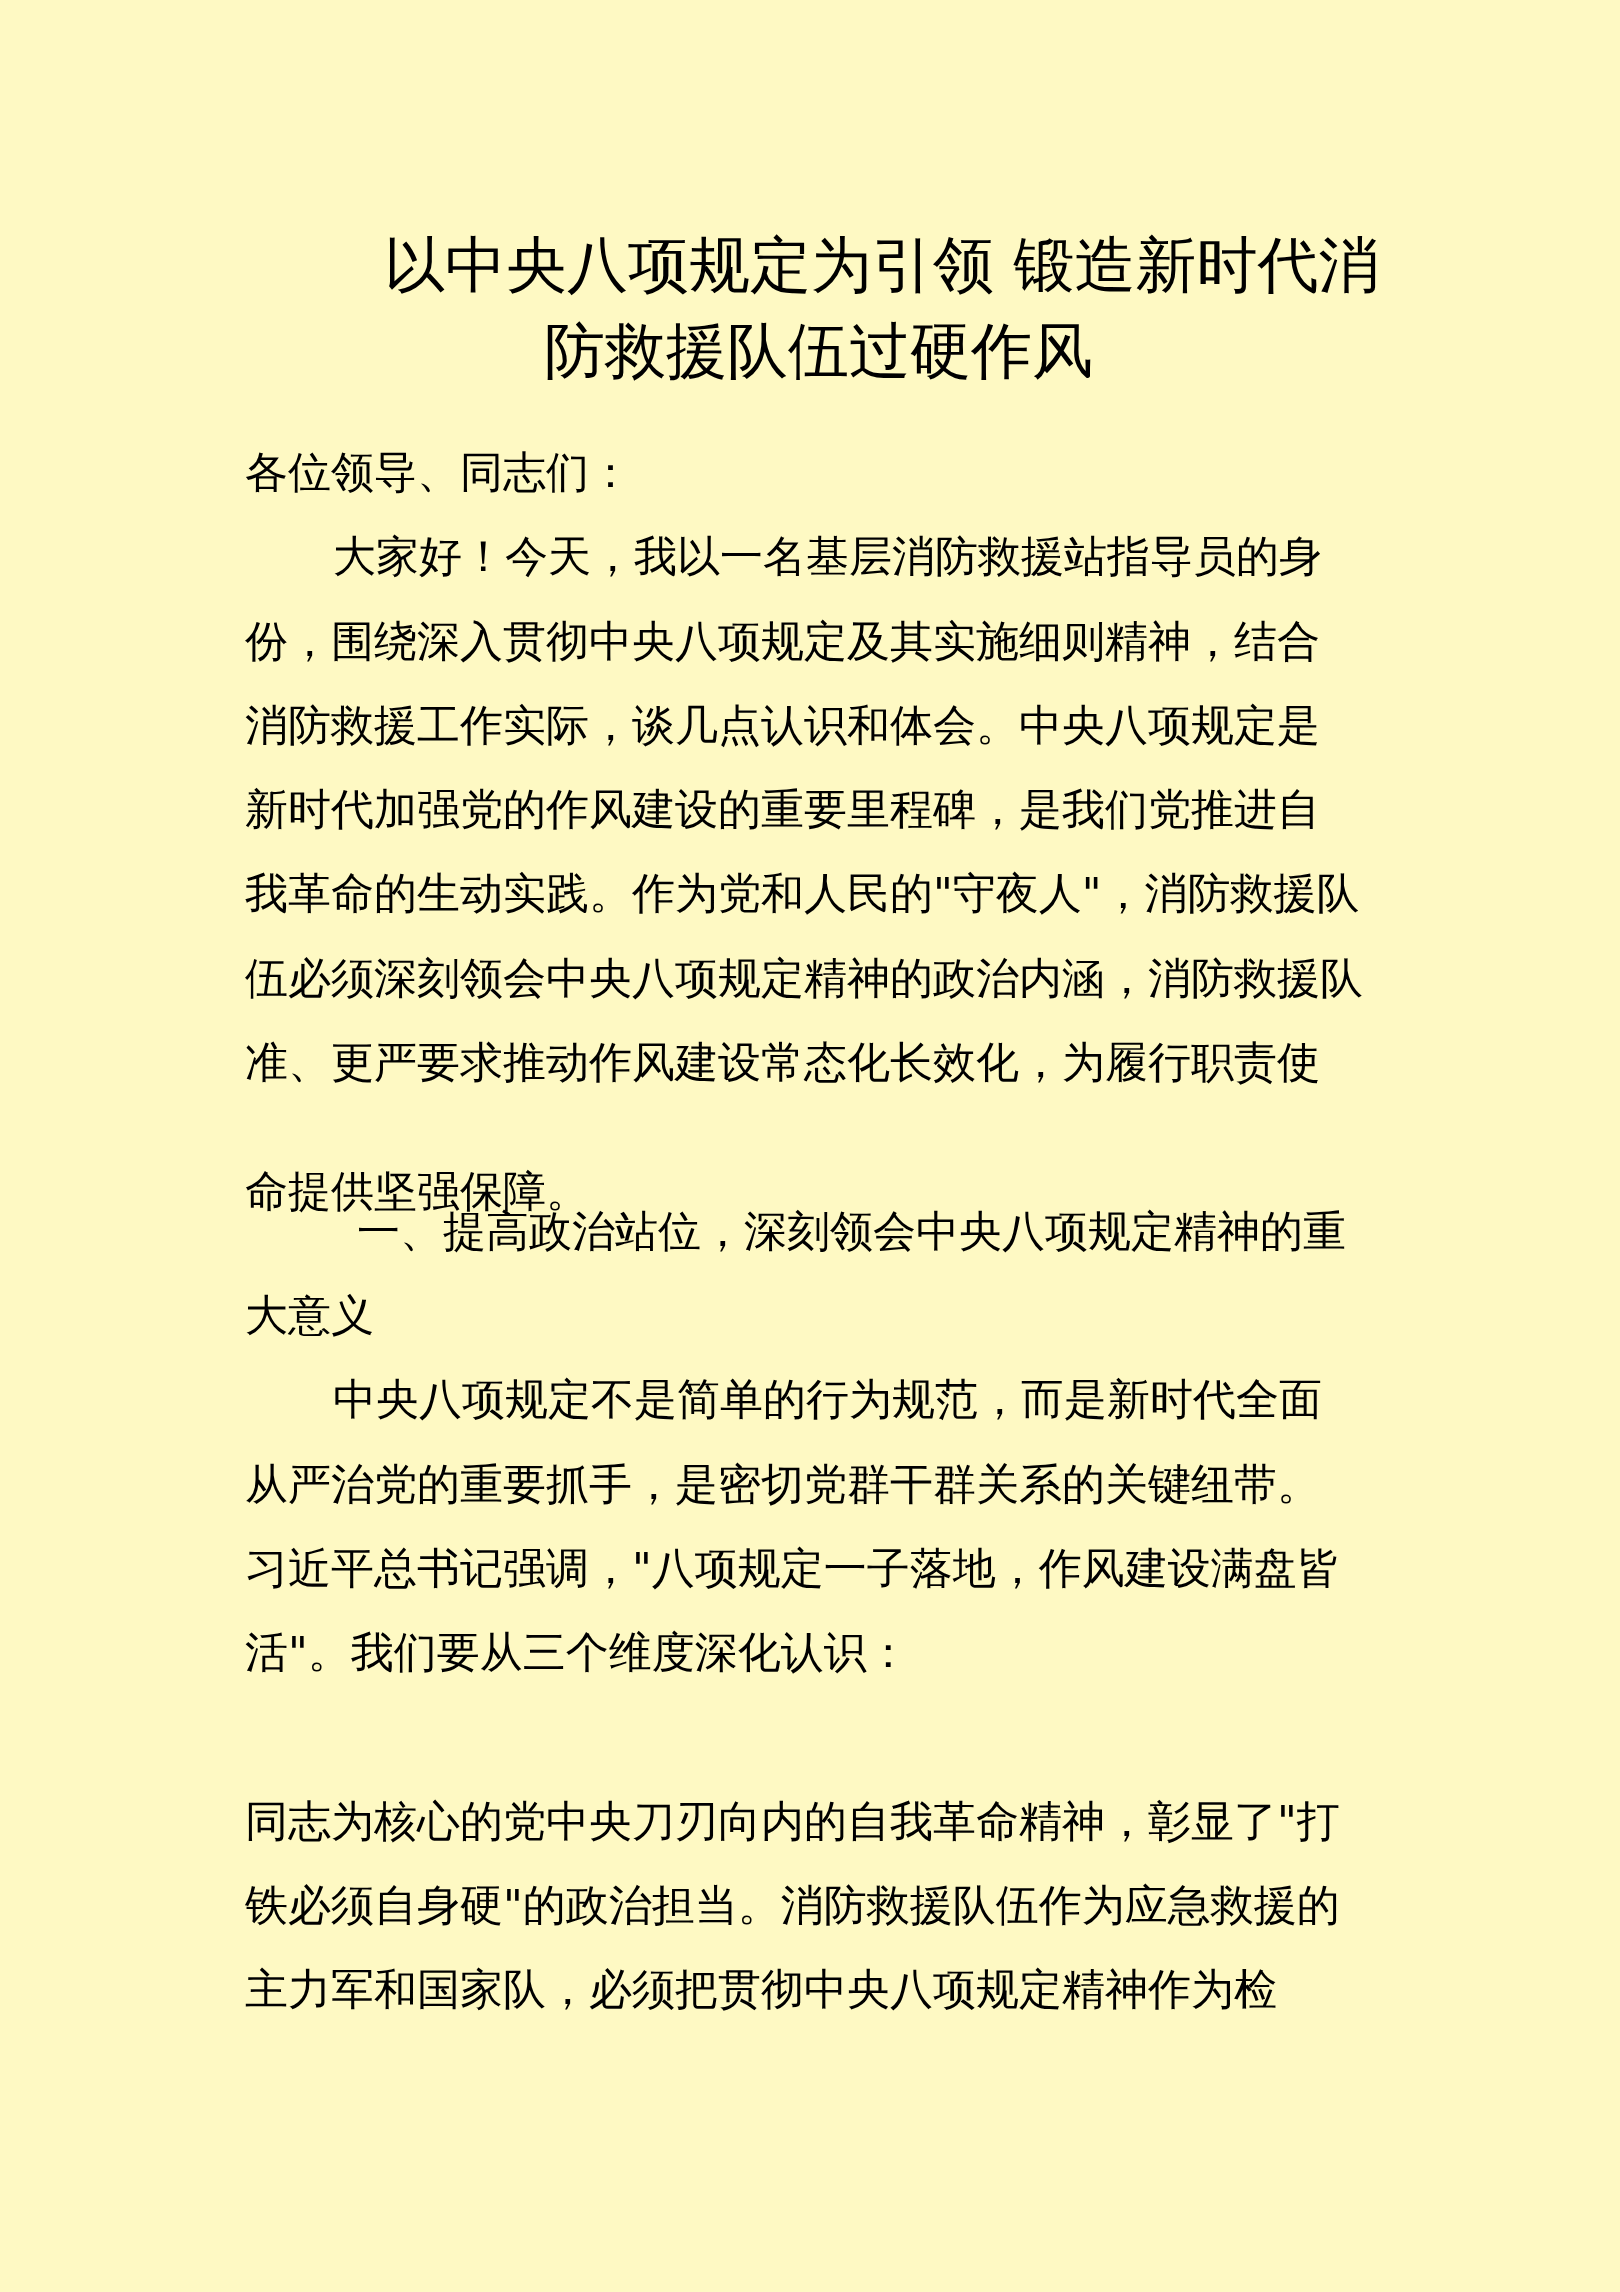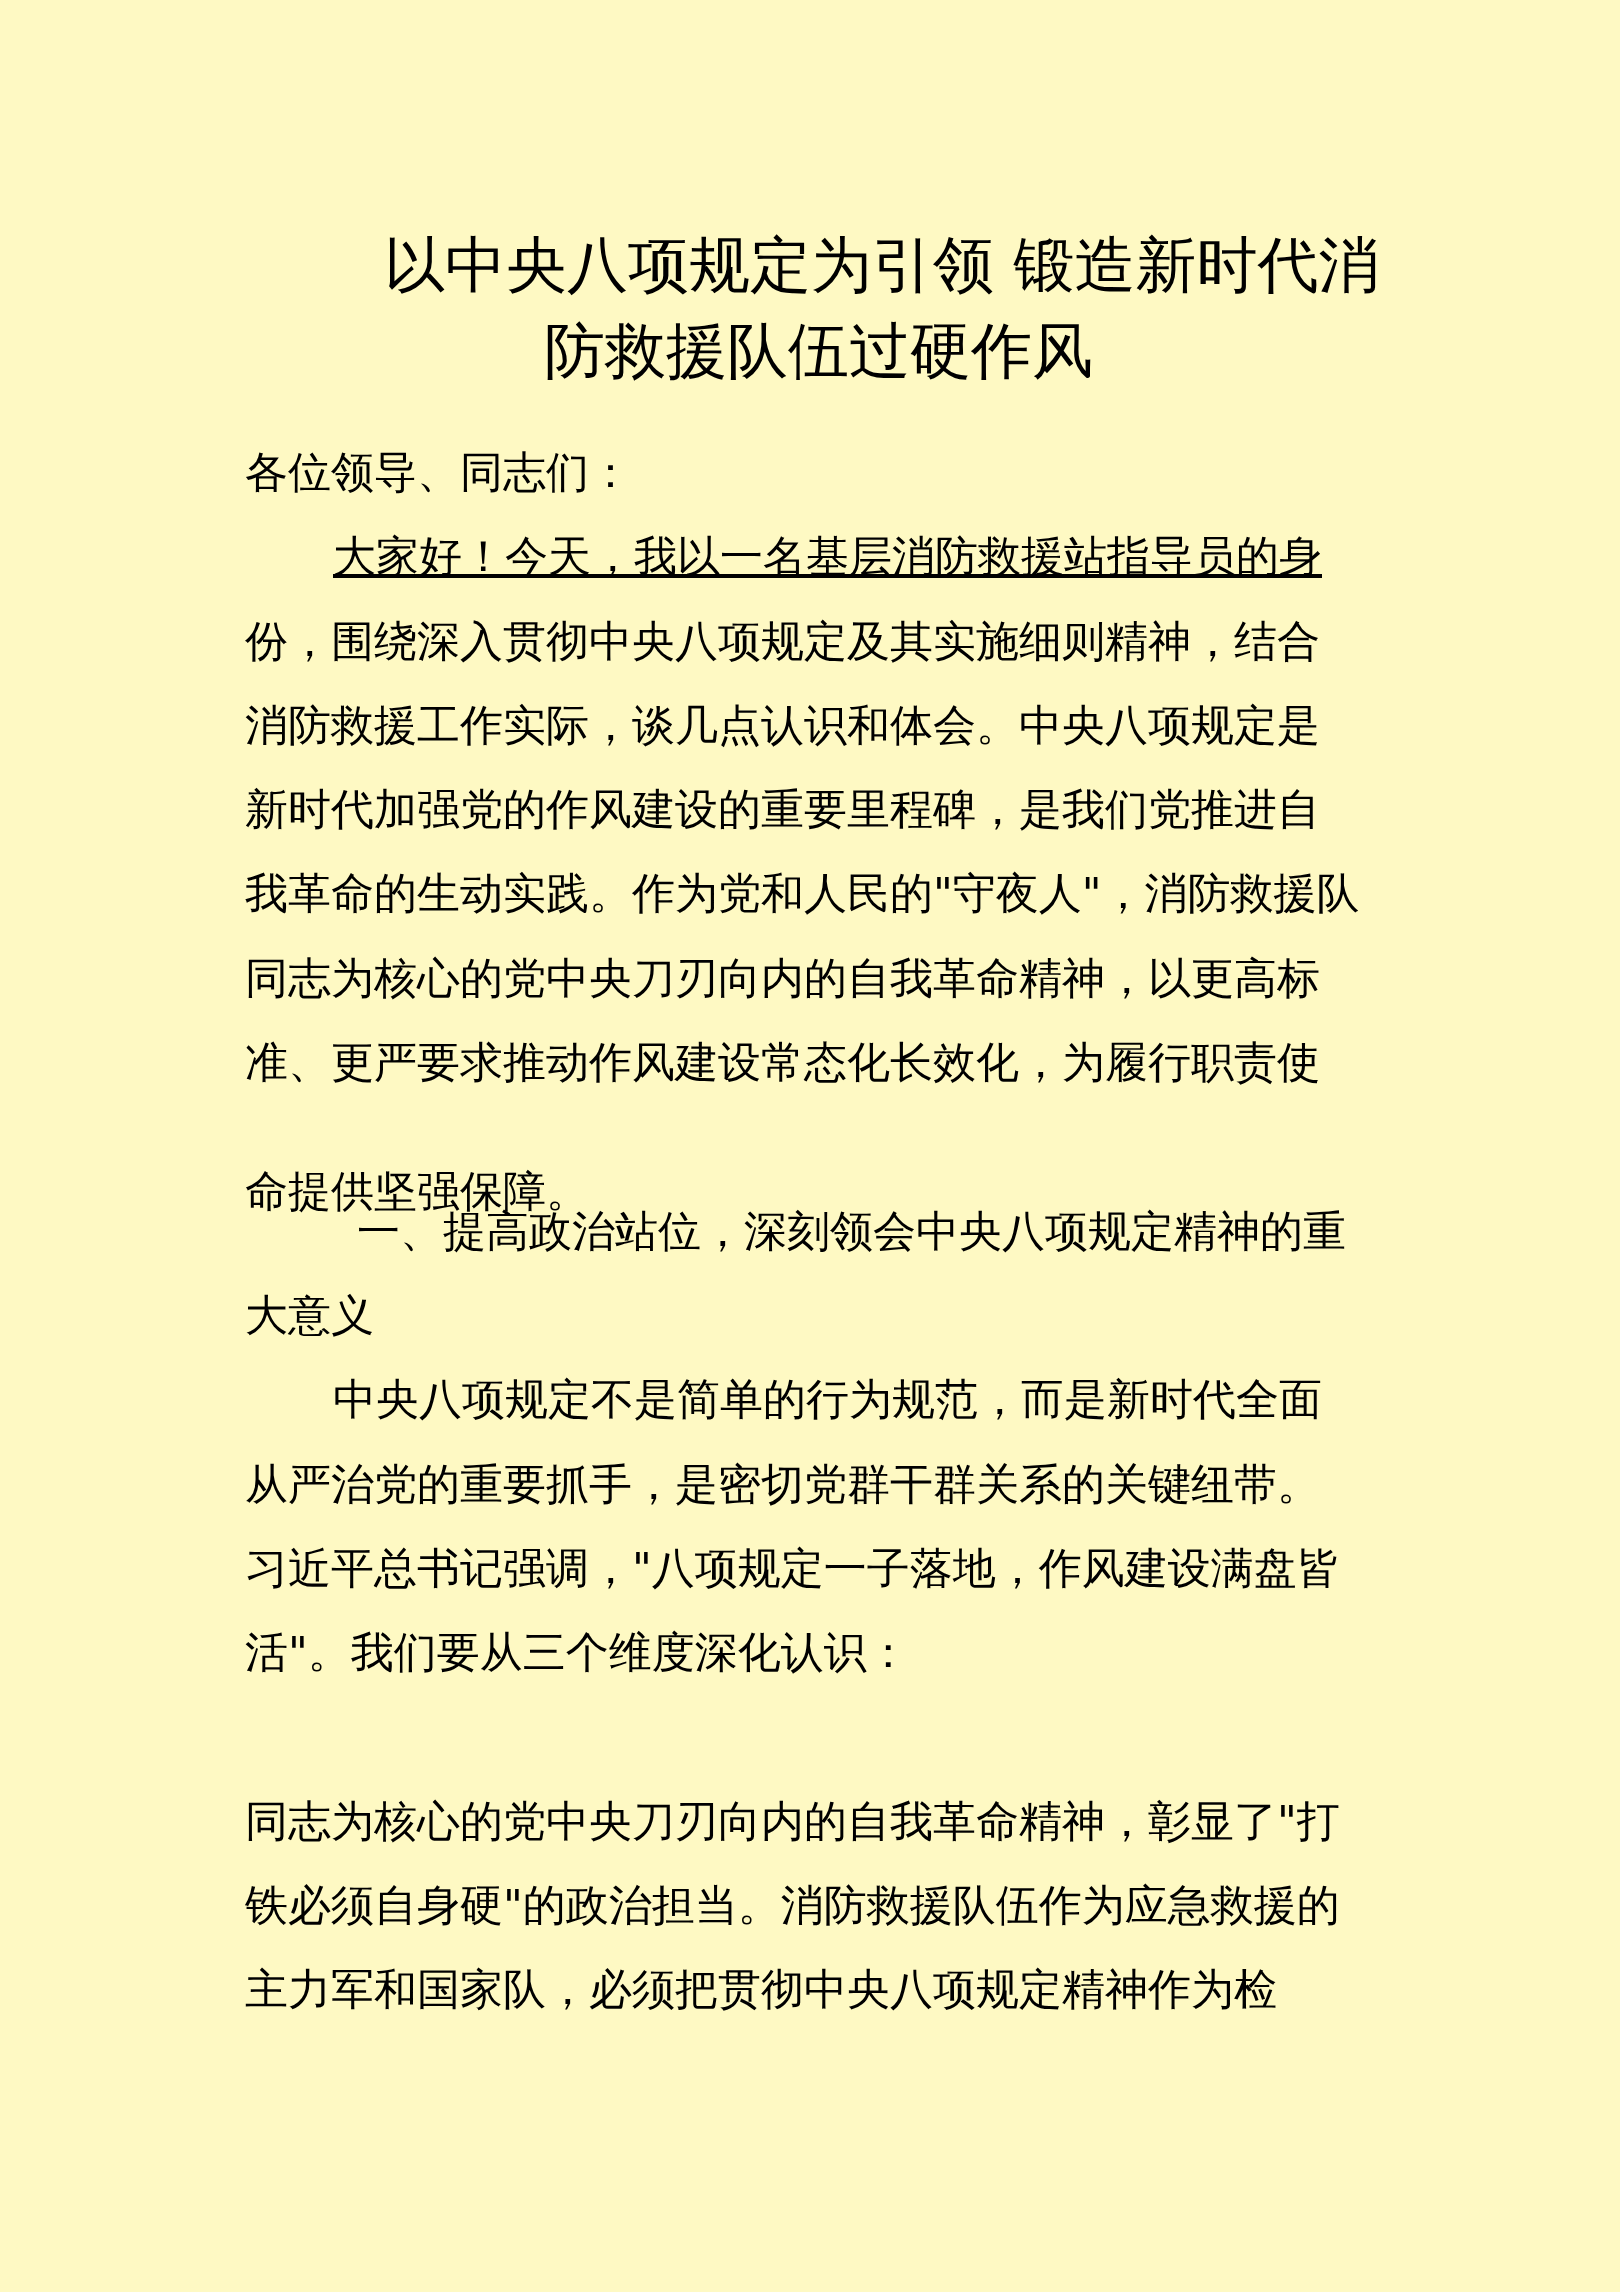--- a/index.html
+++ b/index.html
@@ -45,26 +45,26 @@
 </head>
 <body>
 
 <div class="page">
 
   <div class="title title-line-1">以中央八项规定为引领 锻造新时代消</div>
   <div class="title title-line-2">防救援队伍过硬作风</div>
 
   <div class="line" style="top:443px;">各位领导、同志们：</div>
 
-  <div class="line indent" style="top:527px;text-decoration:underline;">大家好！今天，我以一名基层消防救援站指导员的身</div>
+  <div class="line indent" style="top:527px;">大家好！今天，我以一名基层消防救援站指导员的身</div>
   <div class="line" style="top:612px;">份，围绕深入贯彻中央八项规定及其实施细则精神，结合</div>
   <div class="line" style="top:696px;">消防救援工作实际，谈几点认识和体会。中央八项规定是</div>
   <div class="line" style="top:780px;">新时代加强党的作风建设的重要里程碑，是我们党推进自</div>
   <div class="line" style="top:864px;">我革命的生动实践。作为党和人民的"守夜人"，消防救援队</div>
-  <div class="line" style="top:949px;">同志为核心的党中央刀刃向内的自我革命精神，以更高标</div>
+  <div class="line" style="top:949px;">伍必须深刻领会中央八项规定精神的政治内涵，消防救援队</div>
   <div class="line" style="top:1033px;">准、更严要求推动作风建设常态化长效化，为履行职责使</div>
   <div class="line" style="top:1117px;margin-top:45px;">命提供坚强保障。</div>
 
   <div class="line indent" style="top:1202px;margin-left:24px;">一、提高政治站位，深刻领会中央八项规定精神的重</div>
   <div class="line" style="top:1286px;">大意义</div>
 
   <div class="line indent" style="top:1370px;">中央八项规定不是简单的行为规范，而是新时代全面</div>
   <div class="line" style="top:1455px;">从严治党的重要抓手，是密切党群干群关系的关键纽带。</div>
   <div class="line" style="top:1539px;">习近平总书记强调，"八项规定一子落地，作风建设满盘皆</div>
   <div class="line" style="top:1623px;">活"。我们要从三个维度深化认识：</div>

